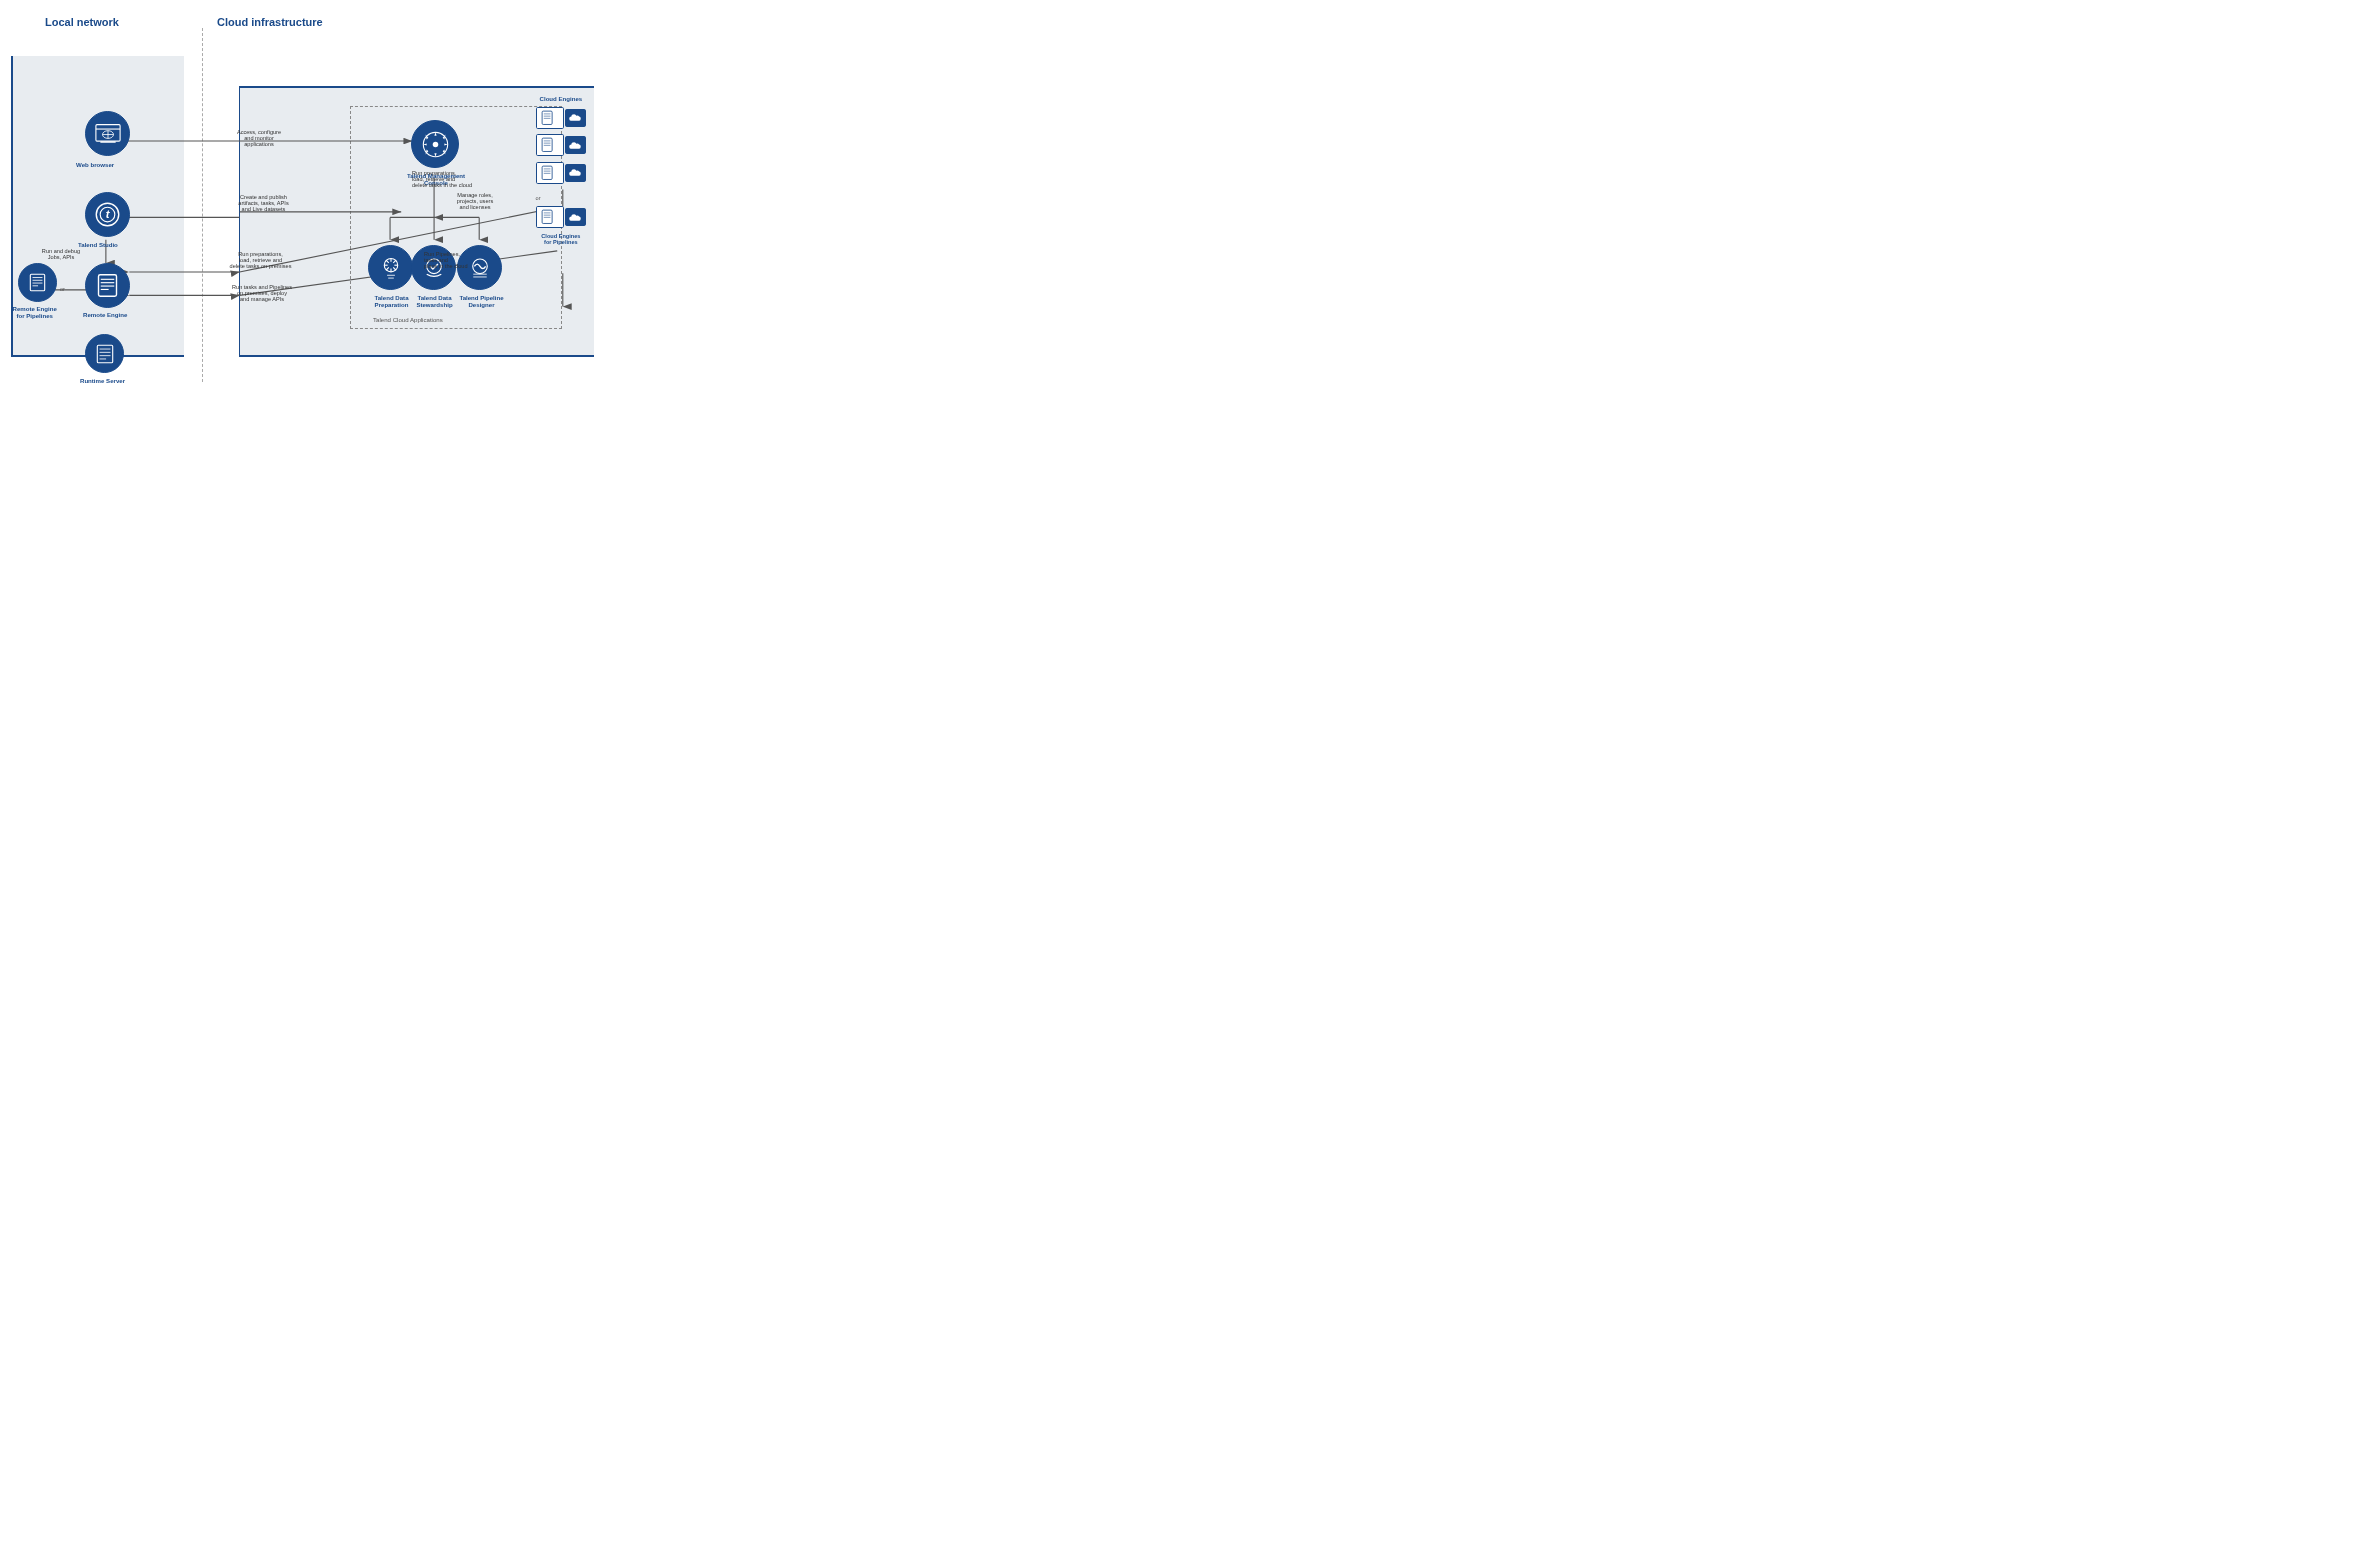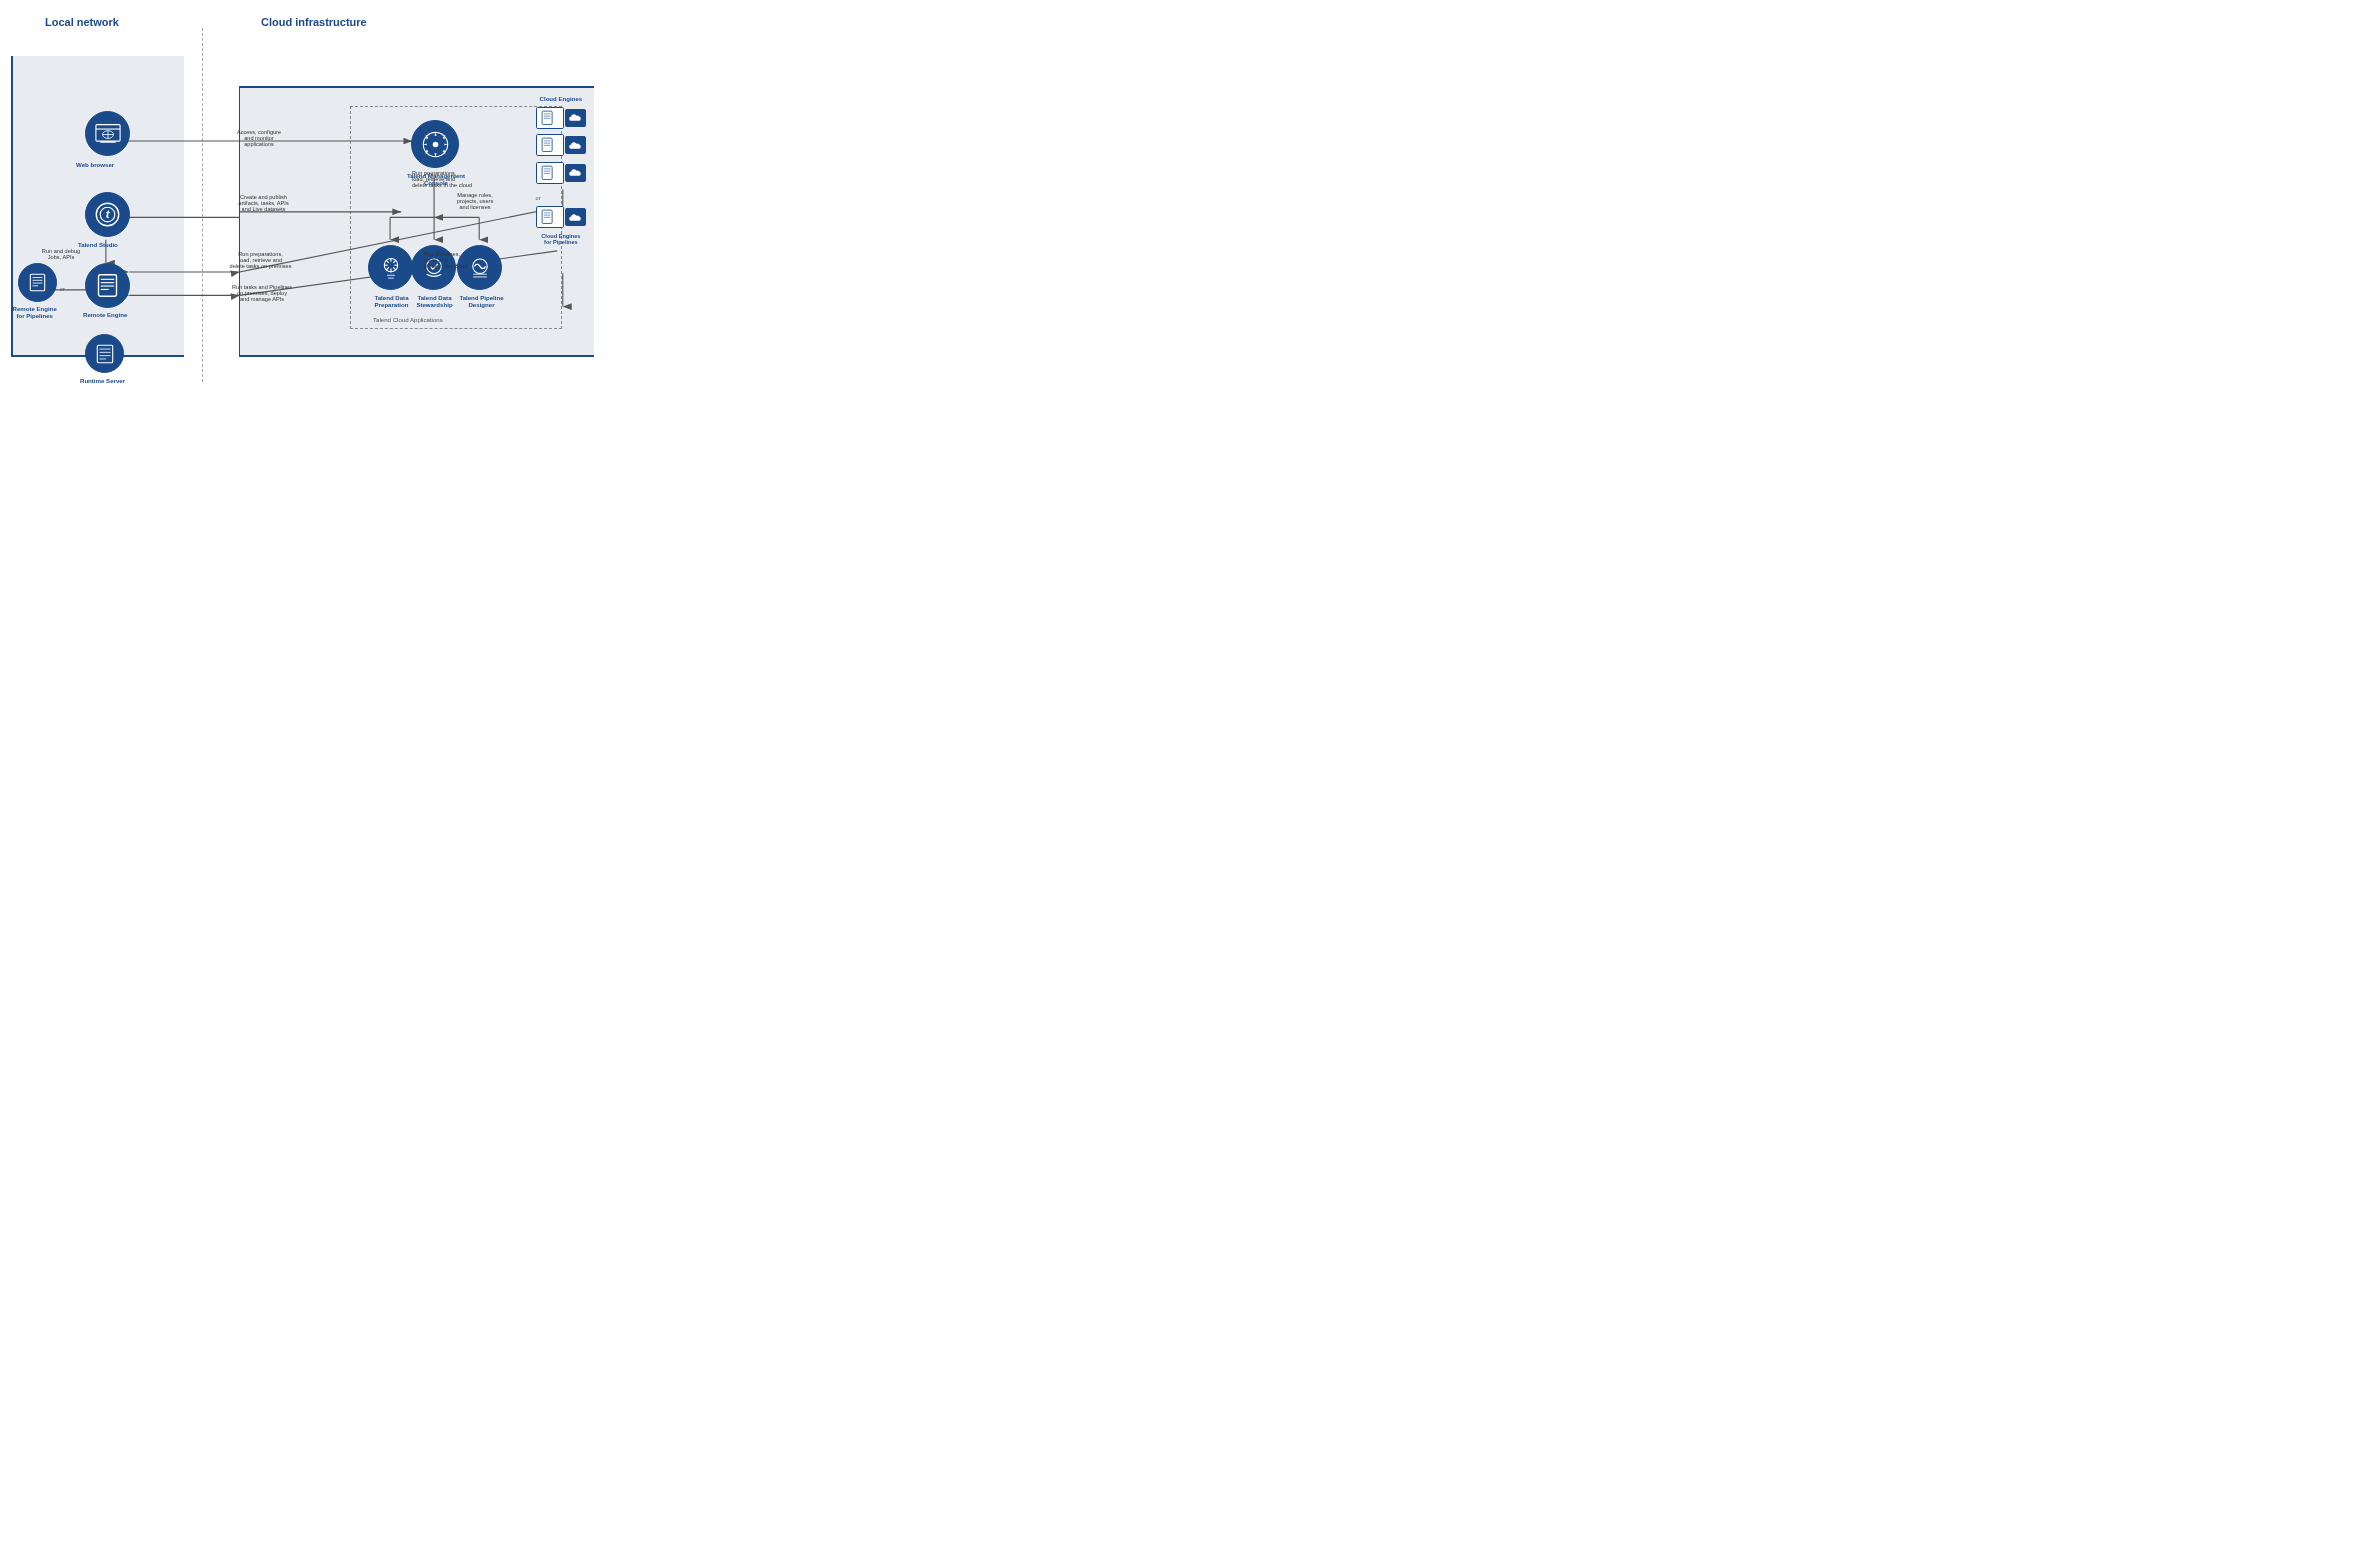--- a/index.html
+++ b/index.html
@@ -109,21 +109,21 @@
       height: 388px;
       pointer-events: none;
     }
   </style>
 </head>
 <body>
 
 <div class="diagram-container">
 
   <div class="section-label" style="left:45px; top:15.6px;">Local network</div>
-  <div class="section-label" style="left:217px; top:15.6px;margin-left:44px;">Cloud infrastructure</div>
+  <div class="section-label" style="left:217px; top:15.6px;">Cloud infrastructure</div>
 
   <div class="section-label" style="left:248px; top:90px; font-size:7.8px;">Talend Cloud</div>
 
   <div class="local-network-box"></div>
 
   <div class="solid-top-line"></div>
   <div class="solid-bottom-line"></div>
   <div class="solid-divider"></div>
   <div class="solid-right-line"></div>
 

